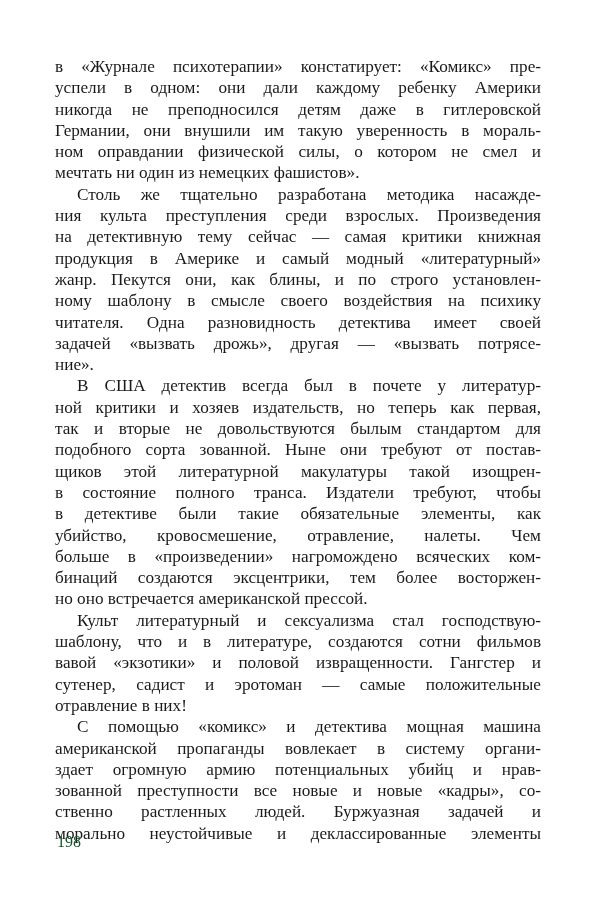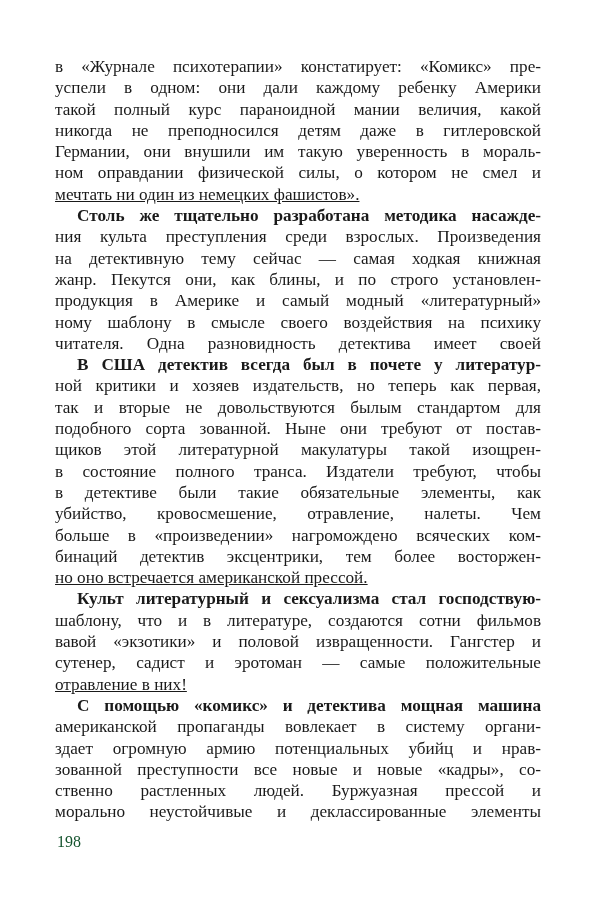--- a/index.html
+++ b/index.html
@@ -15,77 +15,78 @@
     color: #1a1a1a;
   }
   .line {
     display: block;
     white-space: nowrap;
     text-align: justify;
     text-align-last: justify;
     height: 21.3px;
     overflow: visible;
   }
-  .line.last { text-align-last: left; text-decoration: underline; }
-  .line.indent { padding-left: 22px; font-weight: bold; }
+  .line.last { text-align-last: left; }
+  .line.indent { padding-left: 22px; }
   .page-number {
     position: absolute;
     left: 57px;
     top: 833px;
     font-family: Liberation Serif, serif;
     font-size: 16px;
     color: #14532d;
   }
 </style>
 </head>
 <body>
 
 <div class="page">
   <div>
     <span class="line">в «Журнале психотерапии» констатирует: «Комикс» пре-</span>
     <span class="line">успели в одном: они дали каждому ребенку Америки</span>
-    <span class="line">такой полный курс параноидной мании величия, какой</span>
     <span class="line">никогда не преподносился детям даже в гитлеровской</span>
     <span class="line">Германии, они внушили им такую уверенность в мораль-</span>
     <span class="line">ном оправдании физической силы, о котором не смел и</span>
     <span class="line last">мечтать ни один из немецких фашистов».</span>
   </div>
   <div>
     <span class="line indent">Столь же тщательно разработана методика насажде-</span>
     <span class="line">ния культа преступления среди взрослых. Произведения</span>
-    <span class="line">на детективную тему сейчас — самая ходкая книжная</span>
+    <span class="line">на детективную тему сейчас — самая критики книжная</span>
+    <span class="line">продукция в Америке и самый модный «литературный»</span>
     <span class="line">жанр. Пекутся они, как блины, и по строго установлен-</span>
-    <span class="line">продукция в Америке и самый модный «литературный»</span>
     <span class="line">ному шаблону в смысле своего воздействия на психику</span>
     <span class="line">читателя. Одна разновидность детектива имеет своей</span>
+    <span class="line">задачей «вызвать дрожь», другая — «вызвать потрясе-</span>
+    <span class="line last">ние».</span>
   </div>
   <div>
     <span class="line indent">В США детектив всегда был в почете у литератур-</span>
     <span class="line">ной критики и хозяев издательств, но теперь как первая,</span>
     <span class="line">так и вторые не довольствуются былым стандартом для</span>
     <span class="line">подобного сорта зованной. Ныне они требуют от постав-</span>
     <span class="line">щиков этой литературной макулатуры такой изощрен-</span>
     <span class="line">в состояние полного транса. Издатели требуют, чтобы</span>
     <span class="line">в детективе были такие обязательные элементы, как</span>
     <span class="line">убийство, кровосмешение, отравление, налеты. Чем</span>
     <span class="line">больше в «произведении» нагромождено всяческих ком-</span>
-    <span class="line">бинаций детектив эксцентрики, тем более восторжен-</span>
+    <span class="line">бинаций создаются эксцентрики, тем более восторжен-</span>
     <span class="line last">но оно встречается американской прессой.</span>
   </div>
   <div>
     <span class="line indent">Культ литературный и сексуализма стал господствую-</span>
     <span class="line">шаблону, что и в литературе, создаются сотни фильмов</span>
     <span class="line">вавой «экзотики» и половой извращенности. Гангстер и</span>
     <span class="line">сутенер, садист и эротоман — самые положительные</span>
     <span class="line last">отравление в них!</span>
   </div>
   <div>
     <span class="line indent">С помощью «комикс» и детектива мощная машина</span>
     <span class="line">американской пропаганды вовлекает в систему органи-</span>
     <span class="line">здает огромную армию потенциальных убийц и нрав-</span>
     <span class="line">зованной преступности все новые и новые «кадры», со-</span>
-    <span class="line">ственно растленных людей. Буржуазная прессой и</span>
+    <span class="line">ственно растленных людей. Буржуазная задачей и</span>
     <span class="line">морально неустойчивые и деклассированные элементы</span>
 
   </div>
 </div>
 
 <div class="page-number">198</div>
 
 </body></html>

